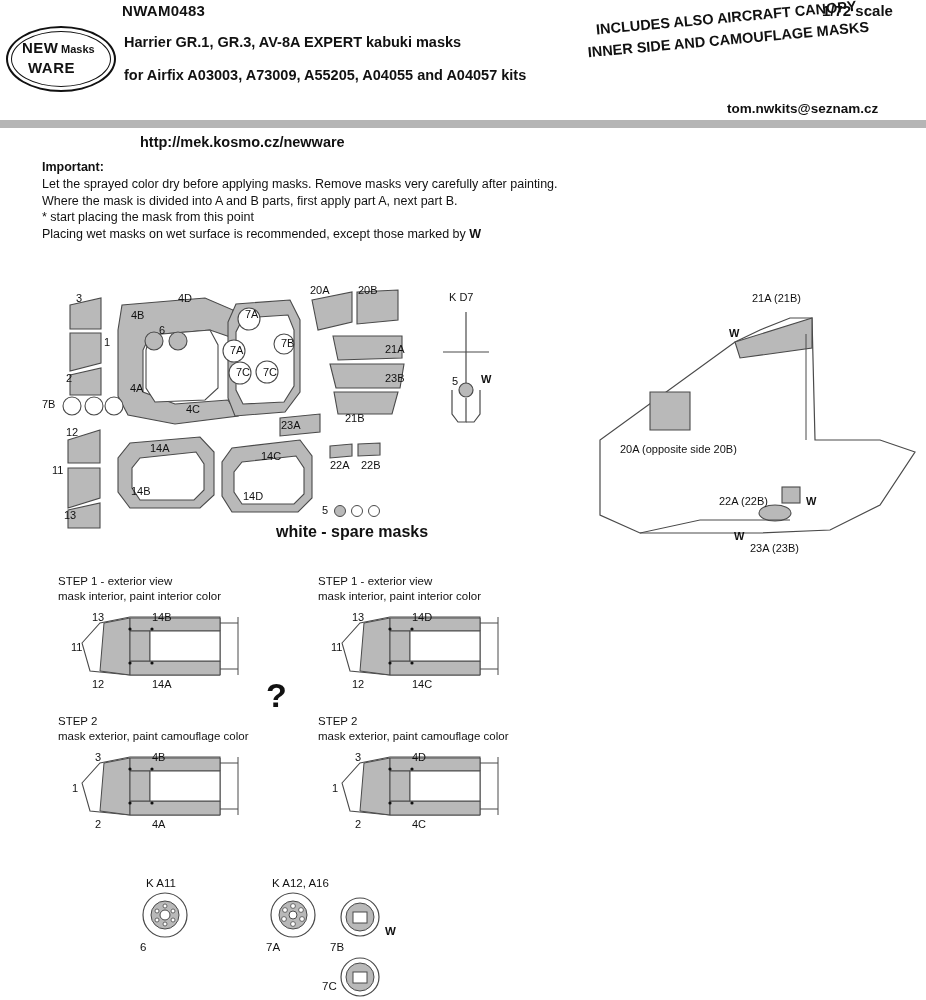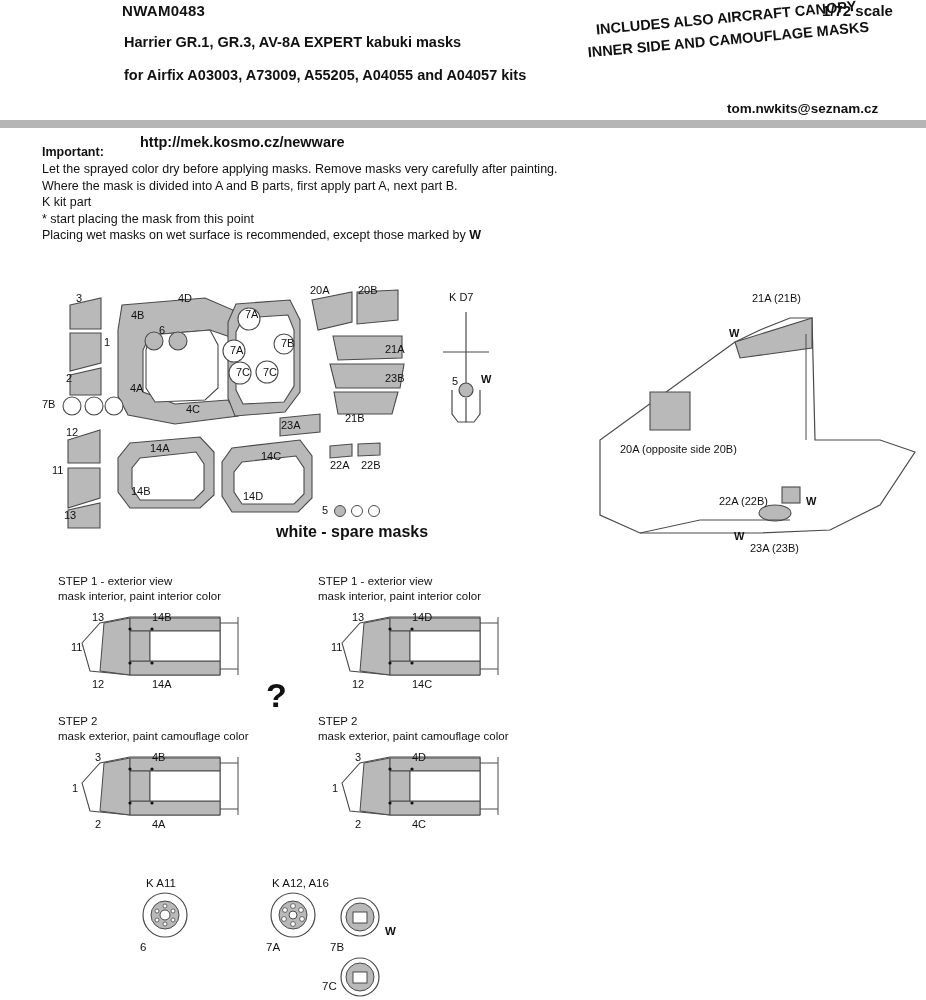--- a/index.html
+++ b/index.html
@@ -61,21 +61,21 @@
   }
   .logo .oval2 {
     position:absolute; left:5px; top:5px; width:100px; height:56px;
     border:1px solid #111; border-radius:50%/50%;
   }
   .logo .l1 { position:absolute; left:16px; top:13px; font-size:15px; font-weight:bold; letter-spacing:.5px;}
   .logo .l2 { position:absolute; left:55px; top:17px; font-size:11px; font-weight:bold;}
   .logo .l3 { position:absolute; left:22px; top:33px; font-size:15px; font-weight:bold; letter-spacing:.5px;}
 
   
-  .important { position:absolute; left:42px; top:145px; width:700px; }
+  .important { position:absolute; left:42px; top:160px; width:700px; }
   .important .ttl { font-size:12.5px; font-weight:bold; margin-bottom:3px;}
   .important p { margin:0 0 1px 0; font-size:12.5px; line-height:15.5px;}
   .important .wchar { font-weight:bold; font-size:12.5px; }
   .lbl { position:absolute; font-size:11px; color:#111; white-space:nowrap;}
   .lbl.b { font-weight:bold; }
   svg { display:block; }
 
   .cap-white {
     position:absolute; left:276px; top:523px;
     font-size:16px; font-weight:bold;
@@ -88,40 +88,46 @@
   
   .bot-lbl { position:absolute; font-size:11.5px; white-space:nowrap;}
 </style>
 </head>
 <body>
 
 <div class="page">
 
   <div class="header">
 
+    <div class="logo">
+      <div class="oval"></div>
+      <div class="oval2"></div>
+      <div class="l1">NEW</div>
+      <div class="l2">Masks</div>
+      <div class="l3">WARE</div>
+    </div>
 
     <div class="hdr-code">NWAM0483</div>
     <div class="hdr-scale">1/72 scale</div>
     <div class="hdr-title">Harrier GR.1, GR.3, AV-8A EXPERT kabuki masks</div>
     <div class="hdr-sub">for Airfix A03003, A73009, A55205, A04055 and A04057  kits</div>
     <div class="hdr-url">http://mek.kosmo.cz/newware</div>
     <div class="hdr-email">tom.nwkits@seznam.cz</div>
 
     <div class="hdr-incl">
       <div>INCLUDES ALSO AIRCRAFT CANOPY</div>
       <div>INNER SIDE AND CAMOUFLAGE MASKS</div>
     </div>
   </div>
   <div class="rule"></div>
 
   <div class="important">
     <div class="ttl">Important:</div>
     <p>Let the sprayed color dry before applying masks. Remove masks very carefully after painting.</p>
     <p>Where the mask is divided into A and B parts, first apply part A, next part B.</p>
-    <p>K kit part</p>
     <p>*  start placing the mask from this point</p>
     <p>
       <span>Placing wet masks on wet surface is recommended, except those marked by </span><span class="wchar">W</span>
     </p>
   </div>
 
   <div>
     <svg width="926" height="280" style="position:absolute;left:0;top:275px;">
       <g fill="#b9b9b9" stroke="#4a4a4a" stroke-width="1.1">
 

